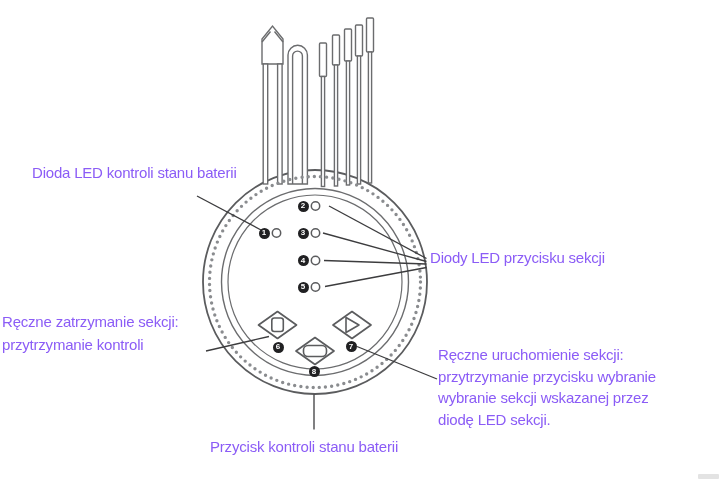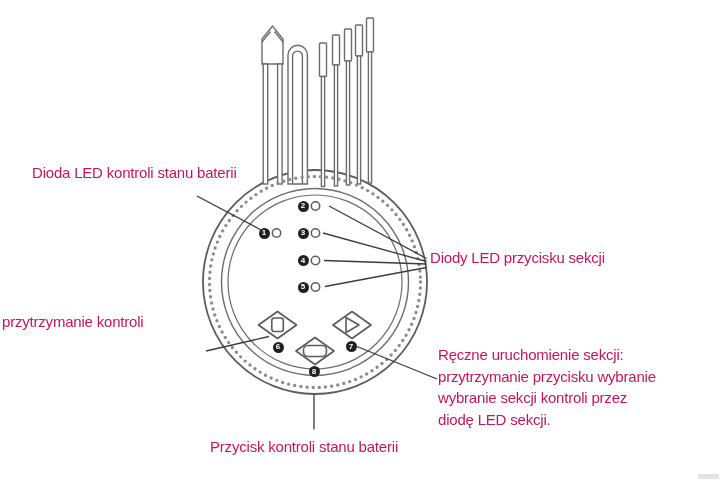--- a/index.html
+++ b/index.html
@@ -2,21 +2,21 @@
 <html><head>
 <meta charset="utf-8">
 <style>
   html,body{margin:0;padding:0;background:#fff;}
   .stage{
     position:relative;width:720px;height:480px;background:#fff;
     font-family:"Liberation Sans",sans-serif;overflow:hidden;
   }
   svg.drawing{position:absolute;left:0;top:0;}
   .label{
-    position:absolute;color:#be185d;font-size:15px;letter-spacing:-0.2px;
+    position:absolute;color:#8b5cf6;font-size:15px;letter-spacing:-0.2px;
     white-space:nowrap;line-height:23px;
   }
   .label.block4{line-height:21.5px;}
   .badge{
     position:absolute;width:11px;height:11px;border-radius:50%;
     background:#202022;color:#fff;font-size:8px;font-weight:bold;
     display:flex;align-items:center;justify-content:center;
     line-height:1;user-select:none;
   }
   .watermark{
@@ -111,27 +111,28 @@
   <div class="badge" style="left:297.5px;top:281.5px;">5</div>
   <div class="badge" style="left:272.5px;top:341.5px;">6</div>
   <div class="badge" style="left:345.5px;top:341px;">7</div>
   <div class="badge" style="left:308.5px;top:366px;">8</div>
 
   <div class="label" style="left:32px;top:161px;">Dioda LED kontroli stanu baterii</div>
 
   <div class="label" style="left:430px;top:246px;">Diody LED przycisku sekcji</div>
 
   <div class="label" style="left:2px;top:310px;">
+    <div>Ręczne zatrzymanie sekcji:</div>
     <div>przytrzymanie kontroli</div>
   </div>
 
   <div class="label block4" style="left:438px;top:344px;">
     <div>Ręczne uruchomienie sekcji:</div>
     <div>przytrzymanie przycisku wybranie</div>
-    <div>wybranie sekcji kontroli przez</div>
+    <div>wybranie sekcji wskazanej przez</div>
     <div>diodę LED sekcji.</div>
   </div>
 
   <div class="label" style="left:199px;top:435px;margin-left:11px;">Przycisk kontroli stanu baterii</div>
 
   <div class="watermark"></div>
 
 </div>
 
 </body></html>

